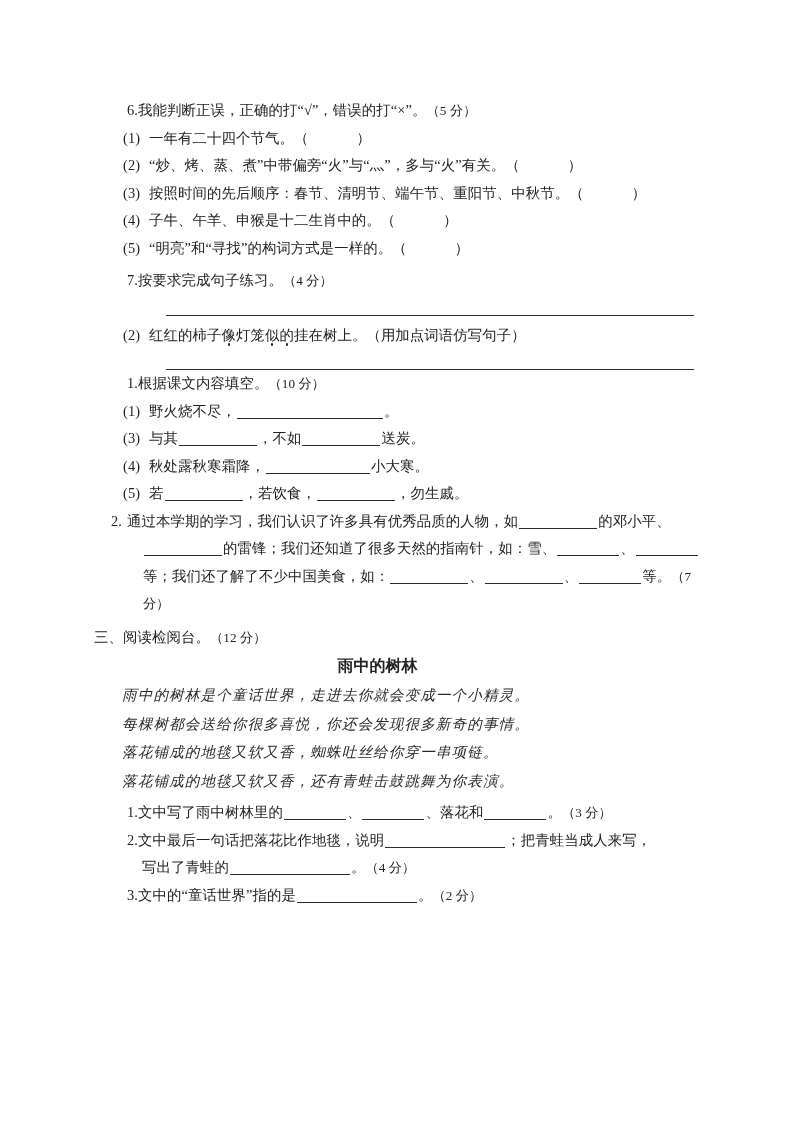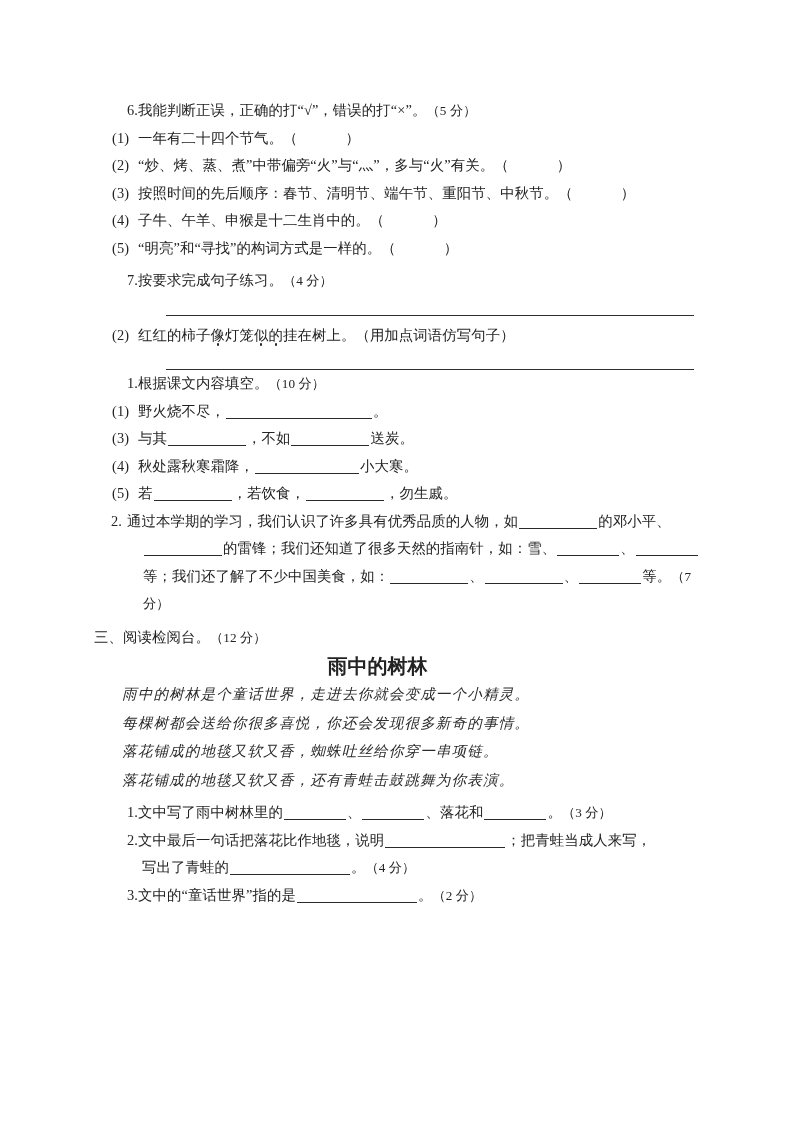--- a/index.html
+++ b/index.html
@@ -34,21 +34,21 @@
     display: block;
     font-size: 14.4px;
     line-height: 27.5px;
     white-space: nowrap;
     letter-spacing: .1px;
   }
   .row.wrap { white-space: normal; }
 
   .lv-section  { margin-left: 0px; }       
   .lv-num      { margin-left: 33px; }      
-  .lv-sub      { margin-left: 18px; }
+  .lv-sub      { margin-left: 29px; }
 
   .num-label { display: inline-block; }
   .paren { display: inline-block; min-width: 26px; }
 
   .score { font-size: 13.2px; }
 
   
   .blank {
     display: inline-block;
     border-bottom: 1.1px solid #2a2a2a;
@@ -85,26 +85,26 @@
     height: 2.3px;
     margin-left: -1.15px;
     border-radius: 50%;
     background: #262626;
   }
 
   
   .passage-title {
     text-align: center;
     font-weight: bold;
-    font-size: 20px;
+    font-size: 16px;
     line-height: 30px;
     margin-left: -38px;
   }
   .passage-line {
-    font-family: Liberation Mono, monospace;
+    font-family: Liberation Serif, serif;
     font-style: italic;
     font-size: 14.6px;
     line-height: 28.5px;
     margin-left: 28px;
     letter-spacing: 1.1px;
     white-space: nowrap;
     color: #2b2b2b;
   }
 </style>
 </head>

